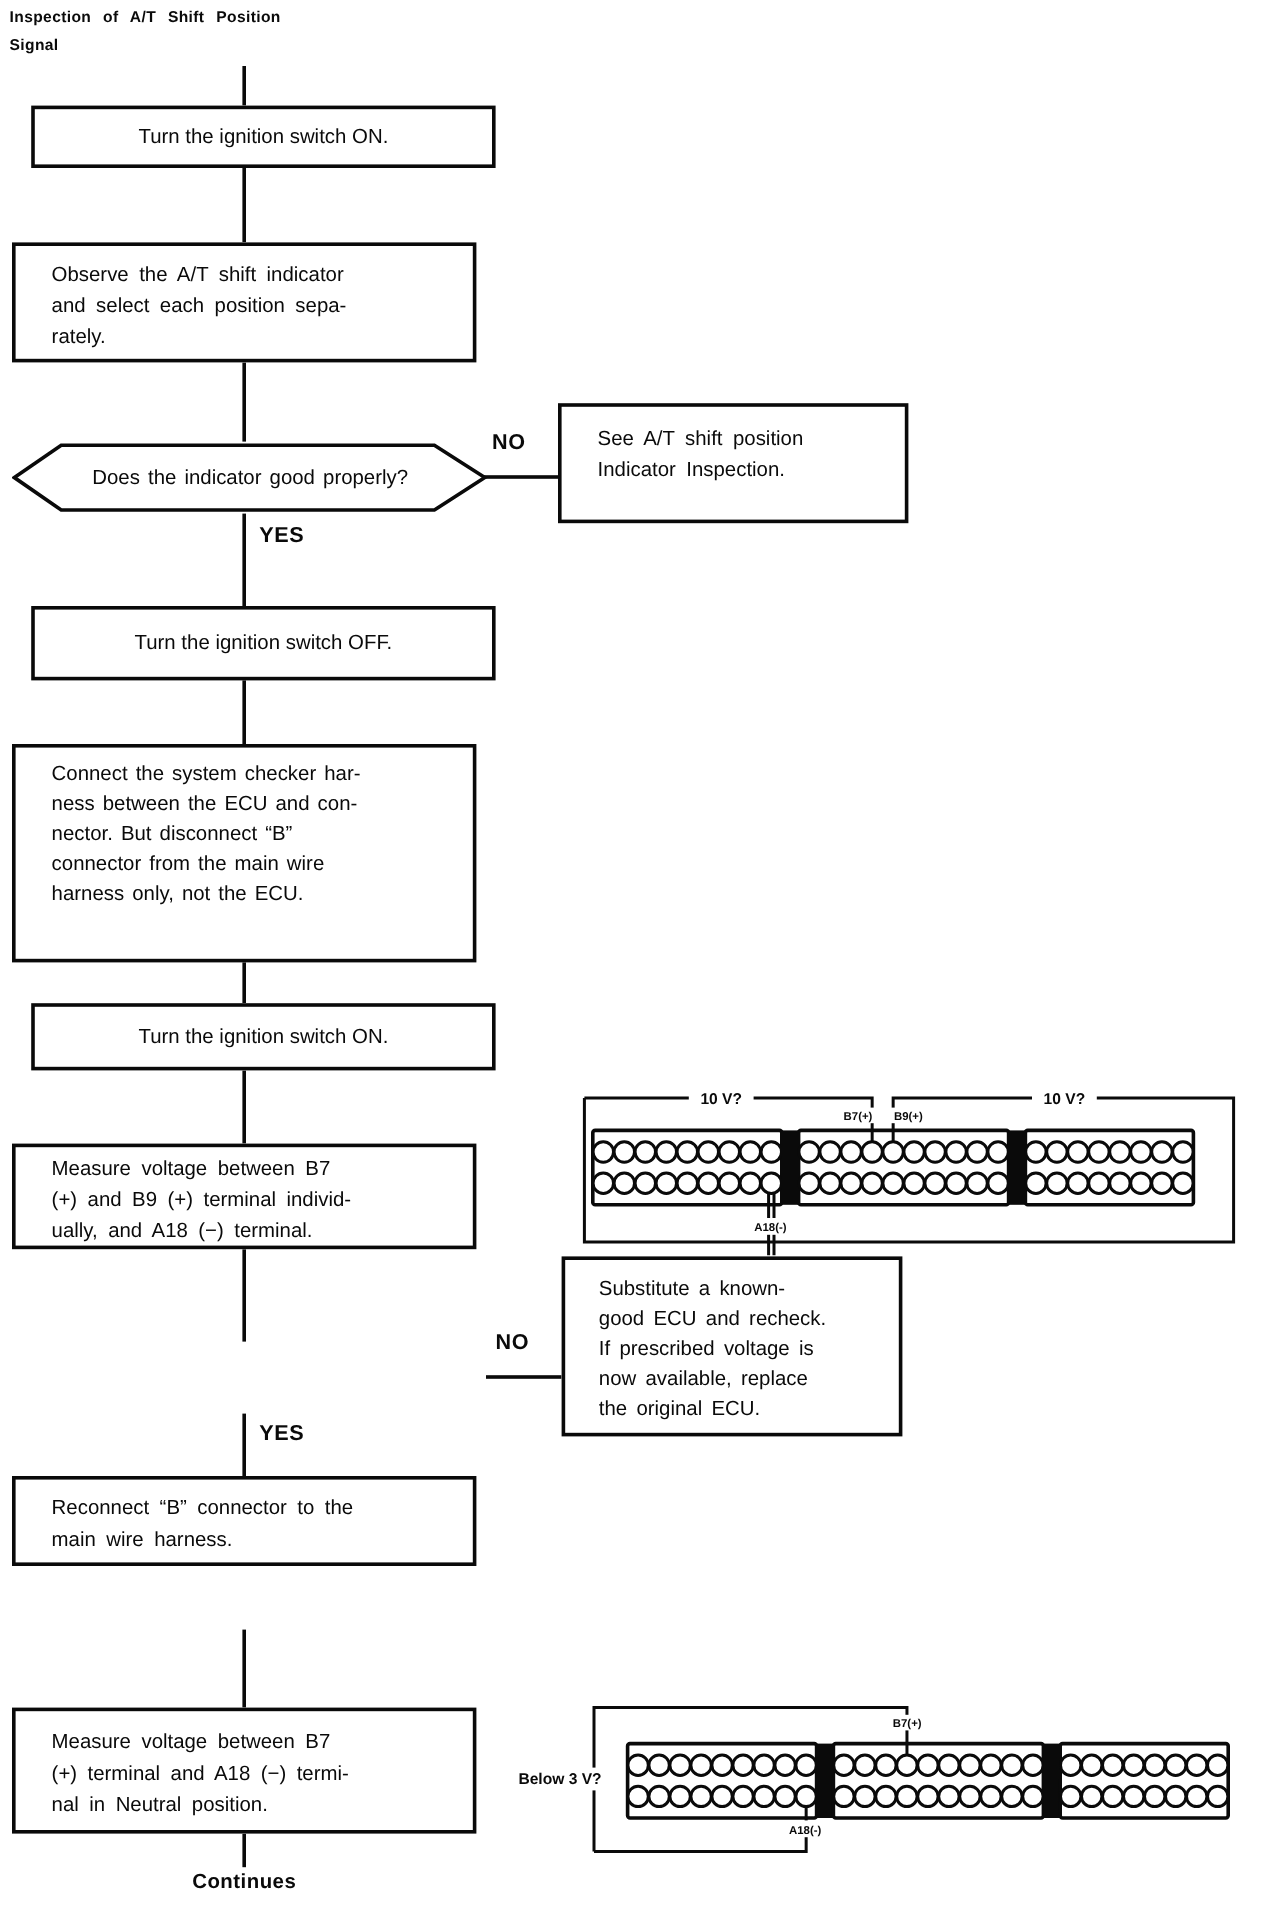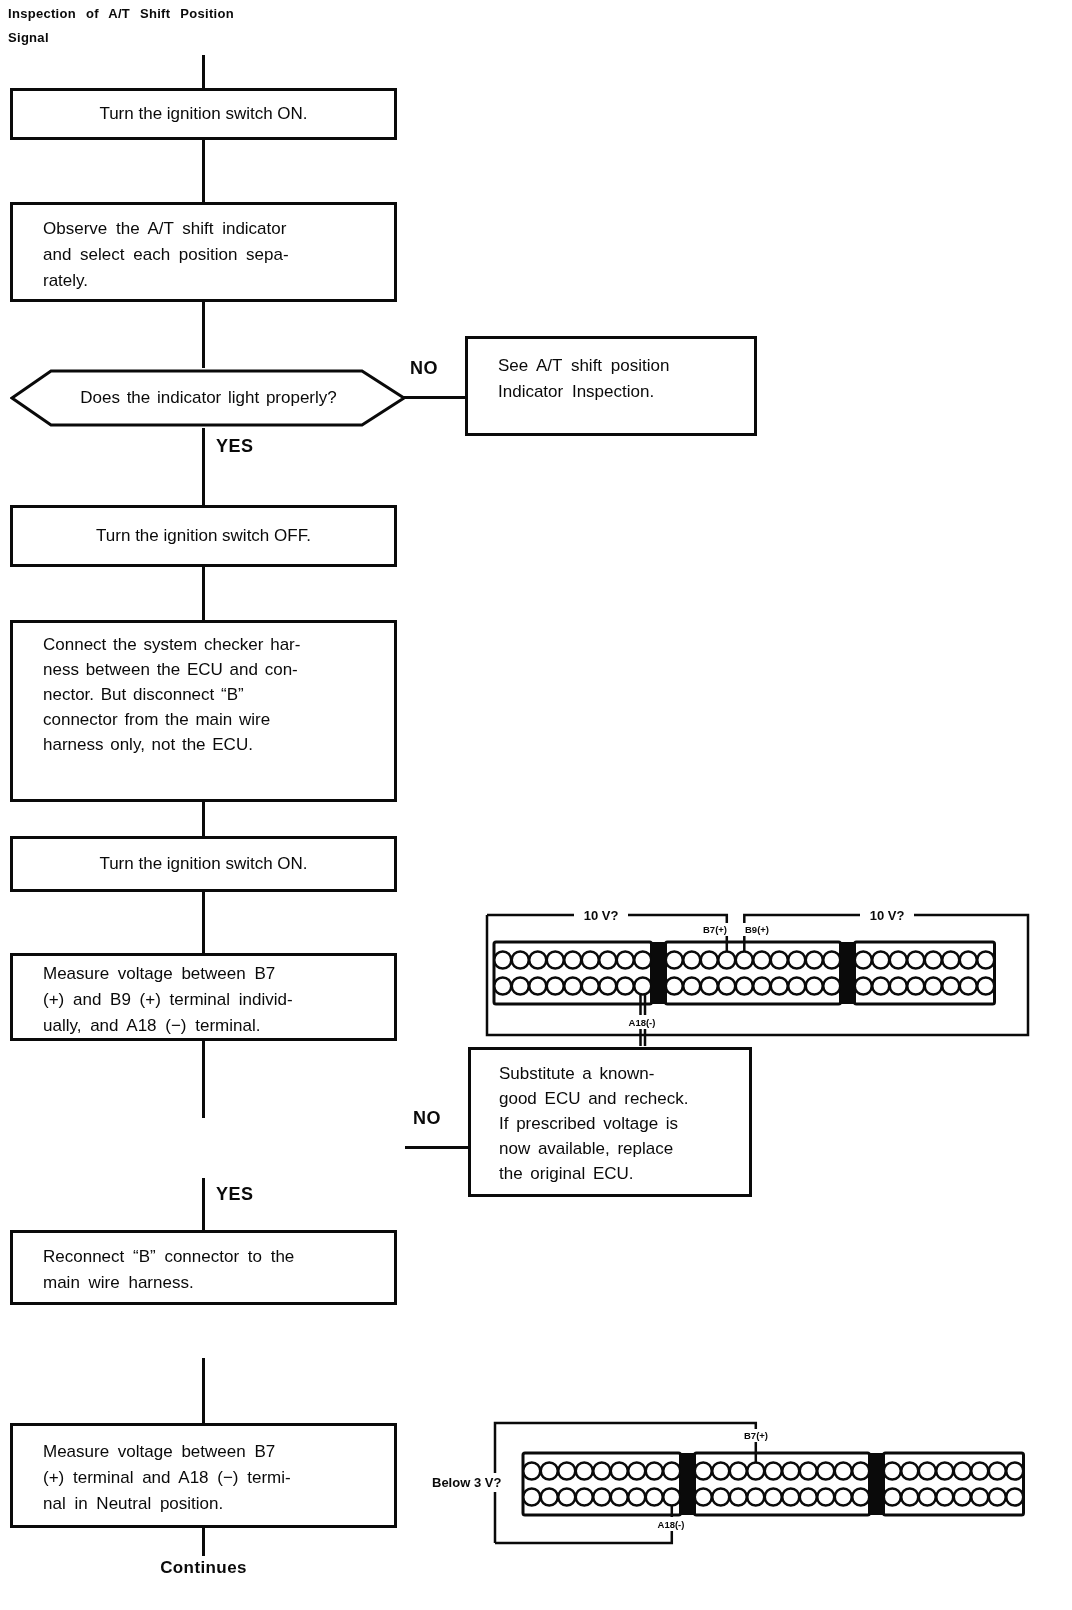--- a/index.html
+++ b/index.html
@@ -10,21 +10,21 @@
   }
   .title {
     position:absolute; left:8px; top:2px; width:430px;
     font-size:13px; font-weight:bold; line-height:24px;
     white-space:pre-line; word-spacing:6px; letter-spacing:.3px;
   }
   .pbox {
     position:absolute; border:3px solid #0a0a0a; background:#fff;
     font-size:17px; line-height:26px; white-space:pre-line;
   }
-  .pbox.center { display:flex; align-items:center; justify-content:center; text-align:center; }
+  .pbox.center { display:flex; align-items:center; justify-content:center; text-align:center;margin-left:16px; }
   .pbox.left   { padding:11px 16px 8px 30px; word-spacing:4px; }
   .pbox.tight  { line-height:25px; word-spacing:2px; }
   .vline, .hline { position:absolute; background:#0a0a0a; }
   .vline { width:3px; }
   .hline { height:3px; }
   .hexwrap { position:absolute; }
   .hexwrap svg { position:absolute; left:0; top:0; }
   .hexwrap .hextext {
     position:relative; width:100%; height:100%;
     display:flex; align-items:center; justify-content:center;
@@ -66,21 +66,21 @@
   <div class="pbox center" style="left:10px; top:88px;  width:387px; height:52px;">Turn the ignition switch ON.</div>
 
   <div class="pbox left" style="left:10px; top:202px; width:387px; height:100px;">Observe the A/T shift indicator
 and select each position sepa-
 rately.</div>
 
   <div class="hexwrap" style="left:10px; top:368px; width:397px; height:60px;">
     <svg width="397" height="60">
       <polygon points="2,30 41,3 352,3 394,30 352,57 41,57" fill="#ffffff" stroke="#0a0a0a" stroke-width="3"></polygon>
     </svg>
-    <div class="hextext">Does the indicator light properly?</div>
+    <div class="hextext">Does the indicator good properly?</div>
   </div>
   <div class="branch-label" style="left:410px; top:358px;">NO</div>
   <div class="branch-label" style="left:216px; top:436px;">YES</div>
 
   <div class="pbox" style="left:465px; top:336px; width:292px; height:100px; padding:14px 14px 8px 30px; word-spacing:4px;">See A/T shift position
 Indicator Inspection.</div>
 
   <div class="pbox center" style="left:10px; top:505px; width:387px; height:62px;">Turn the ignition switch OFF.</div>
 
   <div class="pbox left tight" style="left:10px; top:620px; width:387px; height:182px; padding-top:9px;">Connect the system checker har-

